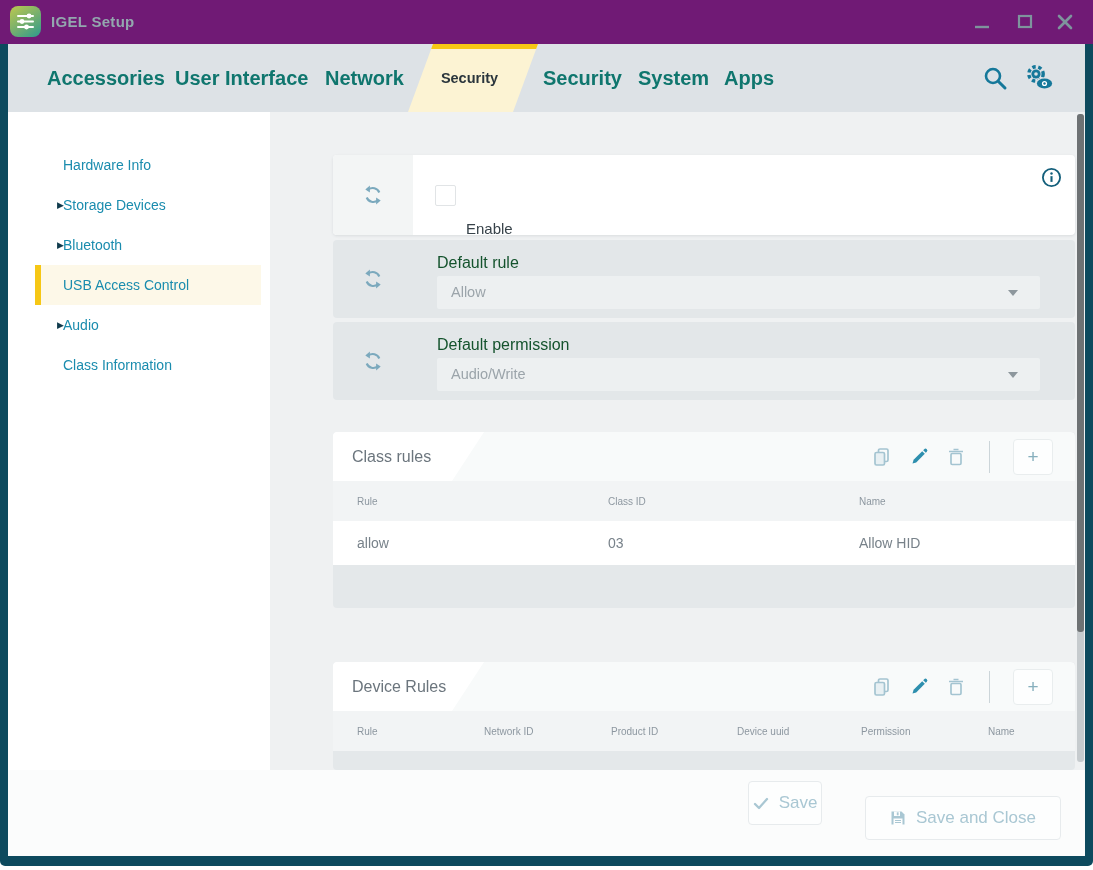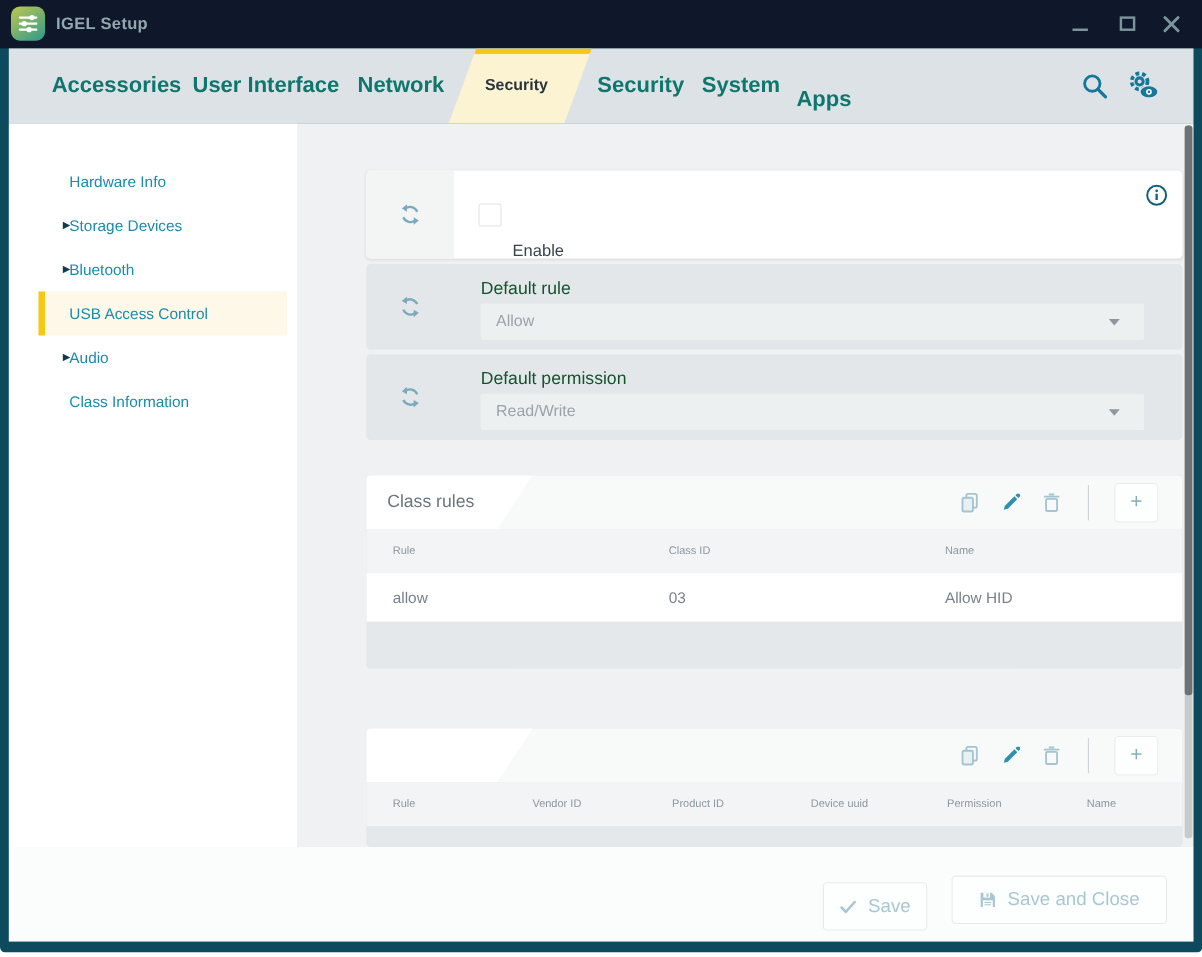--- a/index.html
+++ b/index.html
@@ -3,21 +3,21 @@
 <meta charset="utf-8">
 <style>
   * { margin:0; padding:0; box-sizing:border-box; }
   html,body { background:#ffffff; font-family:"Liberation Sans", sans-serif; }
   .window {
     position:relative; width:1093px; height:866px;
     background:#0d4a5e; border-radius:0 0 5px 5px; overflow:hidden;
   }
 
   
-  .titlebar { position:absolute; left:0; top:0; width:1093px; height:44px; background:#0f172a; }
+  .titlebar { position:absolute; left:0; top:0; width:1093px; height:44px; background:#701a75; }
   .app-icon {
     position:absolute; left:10px; top:6px; width:31px; height:31px; border-radius:8px;
     background:linear-gradient(145deg,#bdc94e 0%,#7fb26a 45%,#2d9a8e 100%);
   }
   .app-title {
     position:absolute; left:51px; top:0; line-height:44px;
     color:#93a7ae; font-size:15px; font-weight:bold; letter-spacing:.3px;
   }
   .win-controls { position:absolute; right:0; top:0; height:44px; }
   .win-btn { position:absolute; top:0; width:44px; height:44px; cursor:pointer; }
@@ -26,21 +26,21 @@
   .win-btn.close    { right:6px; }
 
   
   .tabbar { position:absolute; left:8px; top:44px; width:1077px; height:68px; background:#dde2e6; }
   .tab {
     position:absolute; top:0; height:68px; line-height:68px;
     color:#0f766e; font-size:20px; font-weight:bold; cursor:pointer; white-space:nowrap;
   }
   .tab-accessories { left:39px; } .tab-user-interface { left:167px; }
   .tab-network { left:317px; } .tab-security { left:535px; }
-  .tab-system { left:630px; } .tab-apps { left:716px;margin-top:12px; }
+  .tab-system { left:630px; } .tab-apps { left:716px; }
   .tab-active-shape {
     position:absolute; left:400px; top:0; width:130px; height:68px;
     background:#fcf3d3; cursor:pointer;
     clip-path:polygon(25px 0, 100% 0, 105px 100%, 0 100%);
   }
   .tab-active-shape::before {
     content:""; position:absolute; left:0; right:0; top:0; height:5px; background:#f6c715;
   }
   .tab-active-shape .tab-label {
     position:absolute; left:0; top:0; width:105px; text-align:center; height:68px; line-height:68px;
@@ -127,21 +127,21 @@
     border-radius:4px; font-size:17px; cursor:pointer;
   }
   .btn-close {
     left:617px; top:24px; width:105px; height:46px;
     background:#ffffff; border:1px solid #d8dde0; box-shadow:0 1px 3px rgba(30,50,60,.18);
     color:#17506a; font-weight:bold;
   }
   .btn-disabled {
     background:#fdfefe; border:1px solid #e7ebed; color:#a9c7d3;
   }
-  .btn-save { left:740px; top:32px; width:95px; height:44px; }
+  .btn-save { left:740px; top:11px; width:74px; height:44px; }
   .btn-save-close { left:857px; top:26px; width:196px; height:44px; }
 </style>
 </head>
 <body>
 
 <div class="window">
 
   <div class="titlebar">
     <div class="app-icon">
       <svg width="31" height="31" viewBox="0 0 31 31">
@@ -283,21 +283,21 @@
           <g fill="none" stroke="#7ba9bd" stroke-width="2.1">
             <path d="M18.3 9.5 A7 7 0 0 0 7.2 6.8"></path>
             <path d="M5.7 14.5 A7 7 0 0 0 16.8 17.2"></path>
           </g>
           <polygon points="8.9,2.6 8.9,9.4 4.3,6.6" fill="#7ba9bd"></polygon>
           <polygon points="15.1,21.4 15.1,14.6 19.7,17.4" fill="#7ba9bd"></polygon>
         </svg>
       </div>
       <div class="field-label">Default permission</div>
       <div class="select-field">
-        <span class="select-value">Read/Write</span>
+        <span class="select-value">Audio/Write</span>
         <span class="select-caret"></span>
       </div>
     </div>
 
     <div class="card rules-card class-rules-card">
       <div class="rules-header">
         <div class="rules-title">Class rules</div>
         <div class="rules-toolbar">
           <svg class="tool-icon" viewBox="0 0 20 20">
             <rect x="6.5" y="2" width="9.5" height="12.5" rx="1.5" fill="none" stroke="#a4c4d1" stroke-width="1.7"></rect>
@@ -323,41 +323,42 @@
       </div>
       <div class="table-row grid-class">
         <span>allow</span>
         <span>03</span>
         <span>Allow HID</span>
       </div>
     </div>
 
     <div class="card rules-card device-rules-card">
       <div class="rules-header">
+        <div class="rules-title">Device Rules</div>
         <div class="rules-toolbar">
           <svg class="tool-icon" viewBox="0 0 20 20">
             <rect x="6.5" y="2" width="9.5" height="12.5" rx="1.5" fill="none" stroke="#a4c4d1" stroke-width="1.7"></rect>
             <rect x="3" y="5.5" width="9.5" height="12.5" rx="1.5" fill="#e8f0f3" stroke="#a4c4d1" stroke-width="1.7"></rect>
           </svg>
           <svg class="tool-icon" viewBox="0 0 20 20">
             <path d="M3.5 16.5 L4.6 12.8 L13.2 4.2 L15.8 6.8 L7.2 15.4 Z" fill="#2e8fae"></path>
             <path d="M14.2 3.2 L16.8 5.8 L17.8 4.8 A1.6 1.6 0 0 0 15.2 2.2 Z" fill="#2e8fae"></path>
           </svg>
           <svg class="tool-icon" viewBox="0 0 20 20">
             <rect x="5" y="6.5" width="10" height="11" rx="1.2" fill="none" stroke="#a4c4d1" stroke-width="1.7"></rect>
             <line x1="3" y1="4.5" x2="17" y2="4.5" stroke="#a4c4d1" stroke-width="1.7"></line>
             <line x1="7.5" y1="2.5" x2="12.5" y2="2.5" stroke="#a4c4d1" stroke-width="1.7"></line>
           </svg>
           <div class="toolbar-divider"></div>
           <div class="add-btn">+</div>
         </div>
       </div>
       <div class="table-head grid-device">
         <span>Rule</span>
-        <span>Vendor ID</span>
+        <span>Network ID</span>
         <span>Product ID</span>
         <span>Device uuid</span>
         <span>Permission</span>
         <span>Name</span>
       </div>
     </div>
 
     <div class="scroll-track"></div>
     <div class="scroll-thumb"></div>
   </div>

